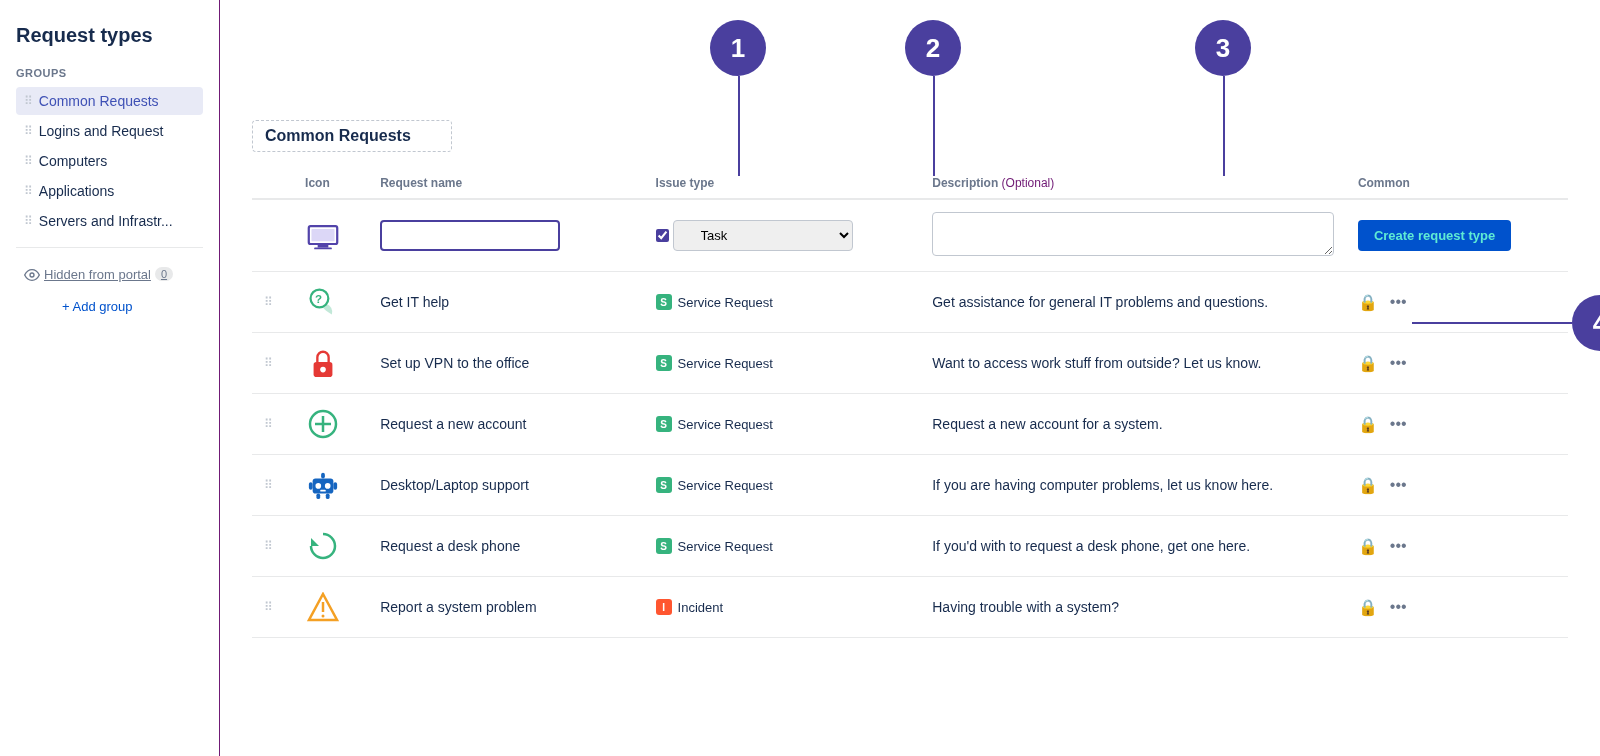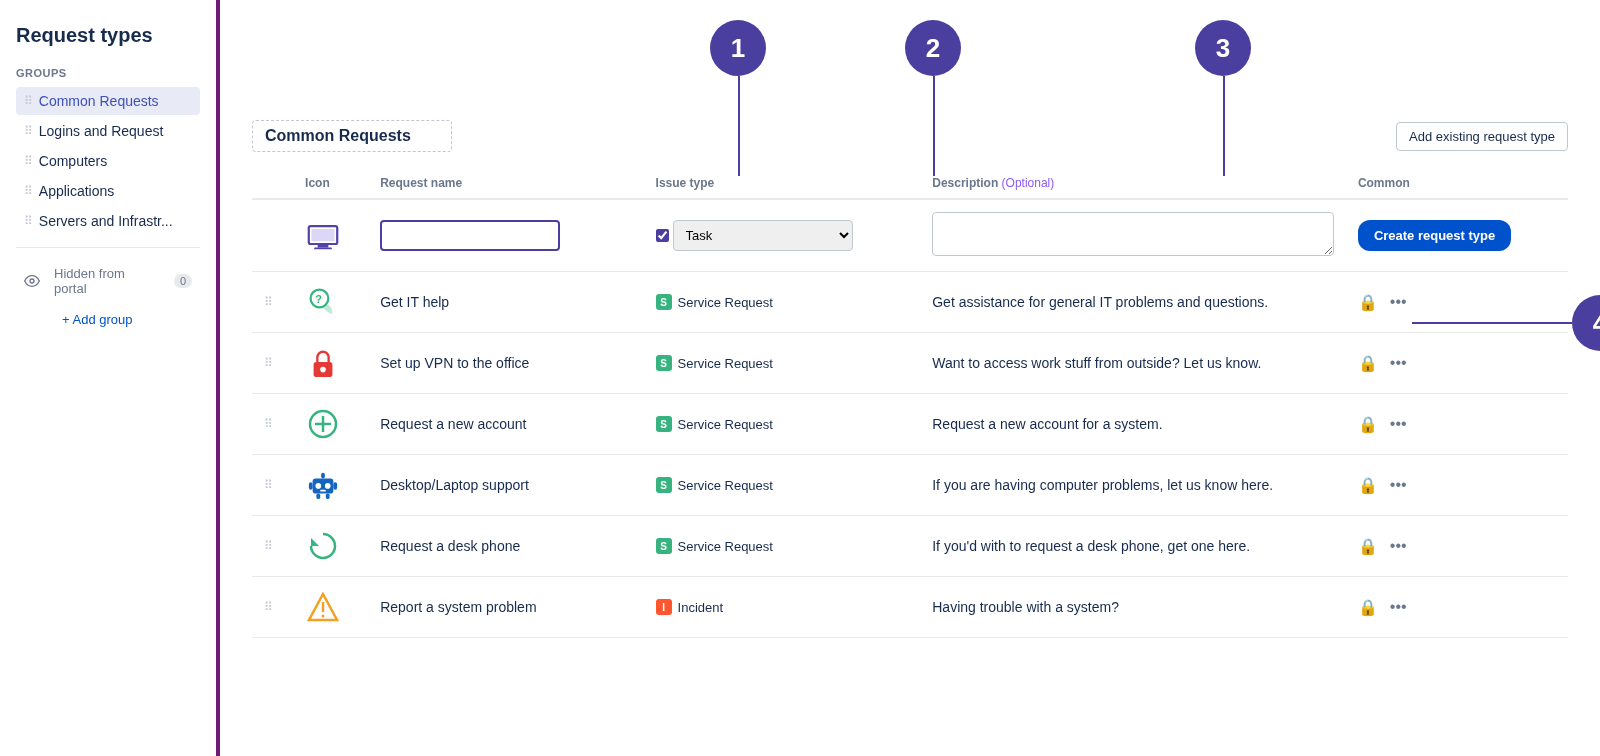--- a/index.html
+++ b/index.html
@@ -1,28 +1,28 @@
 <!DOCTYPE html>
 <html><head>
   <meta charset="utf-8">
   <style>
     * { box-sizing: border-box; margin: 0; padding: 0; }
     body { font-family: -apple-system, BlinkMacSystemFont, 'Segoe UI', sans-serif; background: #fff; color: #172b4d; font-size: 14px; overflow: hidden; }
     
     .layout { display: flex; height: 756px; width: 1600px; }
     
     
-    .sidebar { width: 220px; padding: 24px 16px; border-right: 4px solid #701a75; flex-shrink: 0; }
+    .sidebar { width: 220px; padding: 24px 16px; border-right: 1px solid #701a75; flex-shrink: 0; }
     .sidebar-title { font-size: 20px; font-weight: 700; color: #172b4d; margin-bottom: 20px; }
     .groups-label { font-size: 11px; font-weight: 700; color: #6b778c; text-transform: uppercase; letter-spacing: 0.5px; margin-bottom: 8px; }
     .sidebar-item { display: flex; align-items: center; padding: 6px 8px; border-radius: 4px; cursor: pointer; color: #172b4d; font-size: 14px; margin-bottom: 2px; }
     .sidebar-item.active { background: #e8eaf6; color: #3f51b5; font-weight: 500; }
     .sidebar-item .drag-handle { color: #c1c7d0; margin-right: 6px; font-size: 12px; }
     .sidebar-divider { border: none; border-top: 1px solid #e8e9ea; margin: 12px 0; }
-    .hidden-portal { display: flex; align-items: center; gap: 14px; padding: 6px 8px; color: #6b778c; font-size: 13px; cursor: pointer; }
+    .hidden-portal { display: flex; align-items: center; gap: 4px; padding: 6px 8px; color: #6b778c; font-size: 13px; cursor: pointer; text-decoration: underline; }
     .hidden-portal .eye-icon { color: #6b778c; }
     .badge { background: #e8e9ea; border-radius: 10px; padding: 1px 6px; font-size: 11px; color: #6b778c; }
     .add-group { display: flex; align-items: center; gap: 6px; padding: 6px 8px; color: #0052cc; font-size: 13px; cursor: pointer; margin-top: 4px; margin-left: 38px; }
     
     
     .main { flex: 1; padding: 20px 32px; overflow-y: auto; position: relative; }
     
     
     .bubble { width: 56px; height: 56px; border-radius: 50%; background: #4a3f9e; color: white; font-size: 26px; font-weight: 700; display: flex; align-items: center; justify-content: center; position: absolute; z-index: 10; }
     .bubble-line { position: absolute; background: #4a3f9e; z-index: 5; }
@@ -54,23 +54,23 @@
     
     .col-drag { width: 20px; }
     .col-icon { width: 60px; }
     .col-name { width: 220px; }
     .col-issue { width: 200px; }
     .col-desc { width: 340px; }
     .col-actions { width: 120px; }
     
     
     .new-row-input { border: 2px solid #4a3f9e; border-radius: 4px; padding: 6px 8px; width: 180px; outline: none; font-size: 13px; }
-    .issue-select { border: 1px solid #c1c7d0; border-radius: 4px; padding: 6px 8px; font-size: 13px; width: 180px; }
+    .issue-select { border: 1px solid #c1c7d0; border-radius: 4px; padding: 6px 23px; font-size: 13px; width: 180px; }
     .desc-input { border: 1px solid #c1c7d0; border-radius: 4px; padding: 6px 8px; width: 100%; font-size: 13px; }
-    .create-btn { background: #0052cc; color: #ffffff; border: none; border-radius: 12px; padding: 8px 16px; font-size: 13px; font-weight: 600; cursor: pointer; white-space: nowrap; }
+    .create-btn { background: #0052cc; color: #5eead4; border: none; border-radius: 4px; padding: 8px 16px; font-size: 13px; font-weight: 600; cursor: pointer; white-space: nowrap; }
     
     
     .issue-badge { display: flex; align-items: center; gap: 6px; font-size: 13px; color: #172b4d; }
     .issue-icon { width: 16px; height: 16px; border-radius: 3px; display: inline-flex; align-items: center; justify-content: center; font-size: 10px; font-weight: 700; color: white; flex-shrink: 0; }
     .service-req-icon { background: #36b37e; }
     .incident-icon { background: #ff5630; }
     
     
     .row-icon { width: 36px; height: 36px; display: flex; align-items: center; justify-content: center; }
     
@@ -142,31 +142,30 @@
     <div class="bubble-line line-2"></div>
 
     <div class="bubble bubble-3">3</div>
     <div class="bubble-line line-3"></div>
 
     <div class="bubble bubble-4">4</div>
     <div class="bubble-line line-4"></div>
 
     <div class="group-header">
       <div class="group-title-box">Common Requests</div>
-      <button class="add-existing-btn">Add existing request type</button>
     </div>
 
     <table class="table">
       <thead>
         <tr>
           <th class="col-drag"></th>
           <th class="col-icon">Icon</th>
           <th class="col-name">Request name</th>
           <th class="col-issue">Issue type</th>
-          <th class="col-desc">Description <span style="font-weight:400;color:#8b5cf6;">(Optional)</span></th>
+          <th class="col-desc">Description <span style="font-weight:400;color:#701a75;">(Optional)</span></th>
           <th class="col-actions">Common</th>
         </tr>
       </thead>
       <tbody>
 
         <tr>
           <td class="drag-handle-cell"></td>
           <td>
             <div class="row-icon">
               <svg width="32" height="28" viewBox="0 0 36 30" fill="none">

